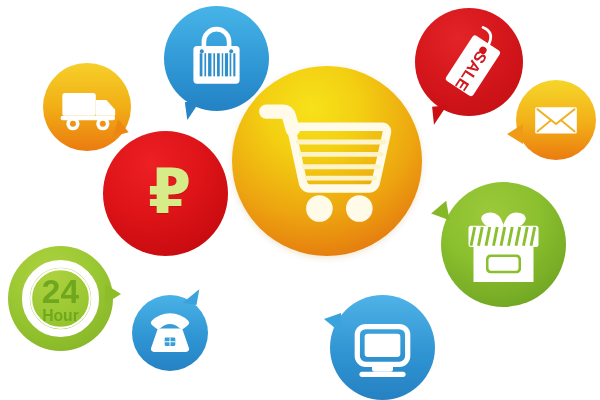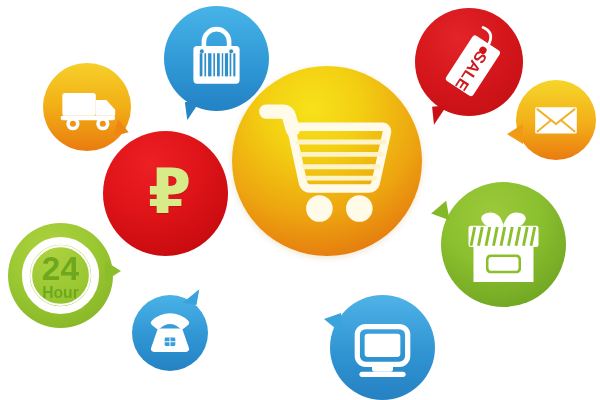--- a/index.html
+++ b/index.html
@@ -43,21 +43,21 @@
   }
   .c-ruble{
     left:103px;top:131px;width:125px;height:125px;
     background:radial-gradient(circle at 38% 26%, #ed2024 0%, #de1418 42%, #c80b10 80%, #b90a0e 100%);
   }
   .c-shop{
     left:441px;top:182px;width:125px;height:125px;
     background:radial-gradient(circle at 40% 26%, #9cc93b 0%, #8bc02f 40%, #6fa422 85%, #5f9019 100%);
   }
   .c-24{
-    left:8px;top:223px;width:105px;height:105px;
+    left:8px;top:246px;width:105px;height:105px;
     background:radial-gradient(circle at 40% 26%, #aed23f 0%, #9ac832 45%, #7fae24 100%);
   }
   .c-phone{
     left:132px;top:295px;width:76px;height:76px;
     background:linear-gradient(180deg,#49b2e6 0%,#2e93d2 60%,#2582c3 100%);
   }
   .c-monitor{
     left:330px;top:295px;width:105px;height:105px;
     background:linear-gradient(180deg,#4fb2e7 0%,#2f93d2 58%,#2681c2 100%);
   }

